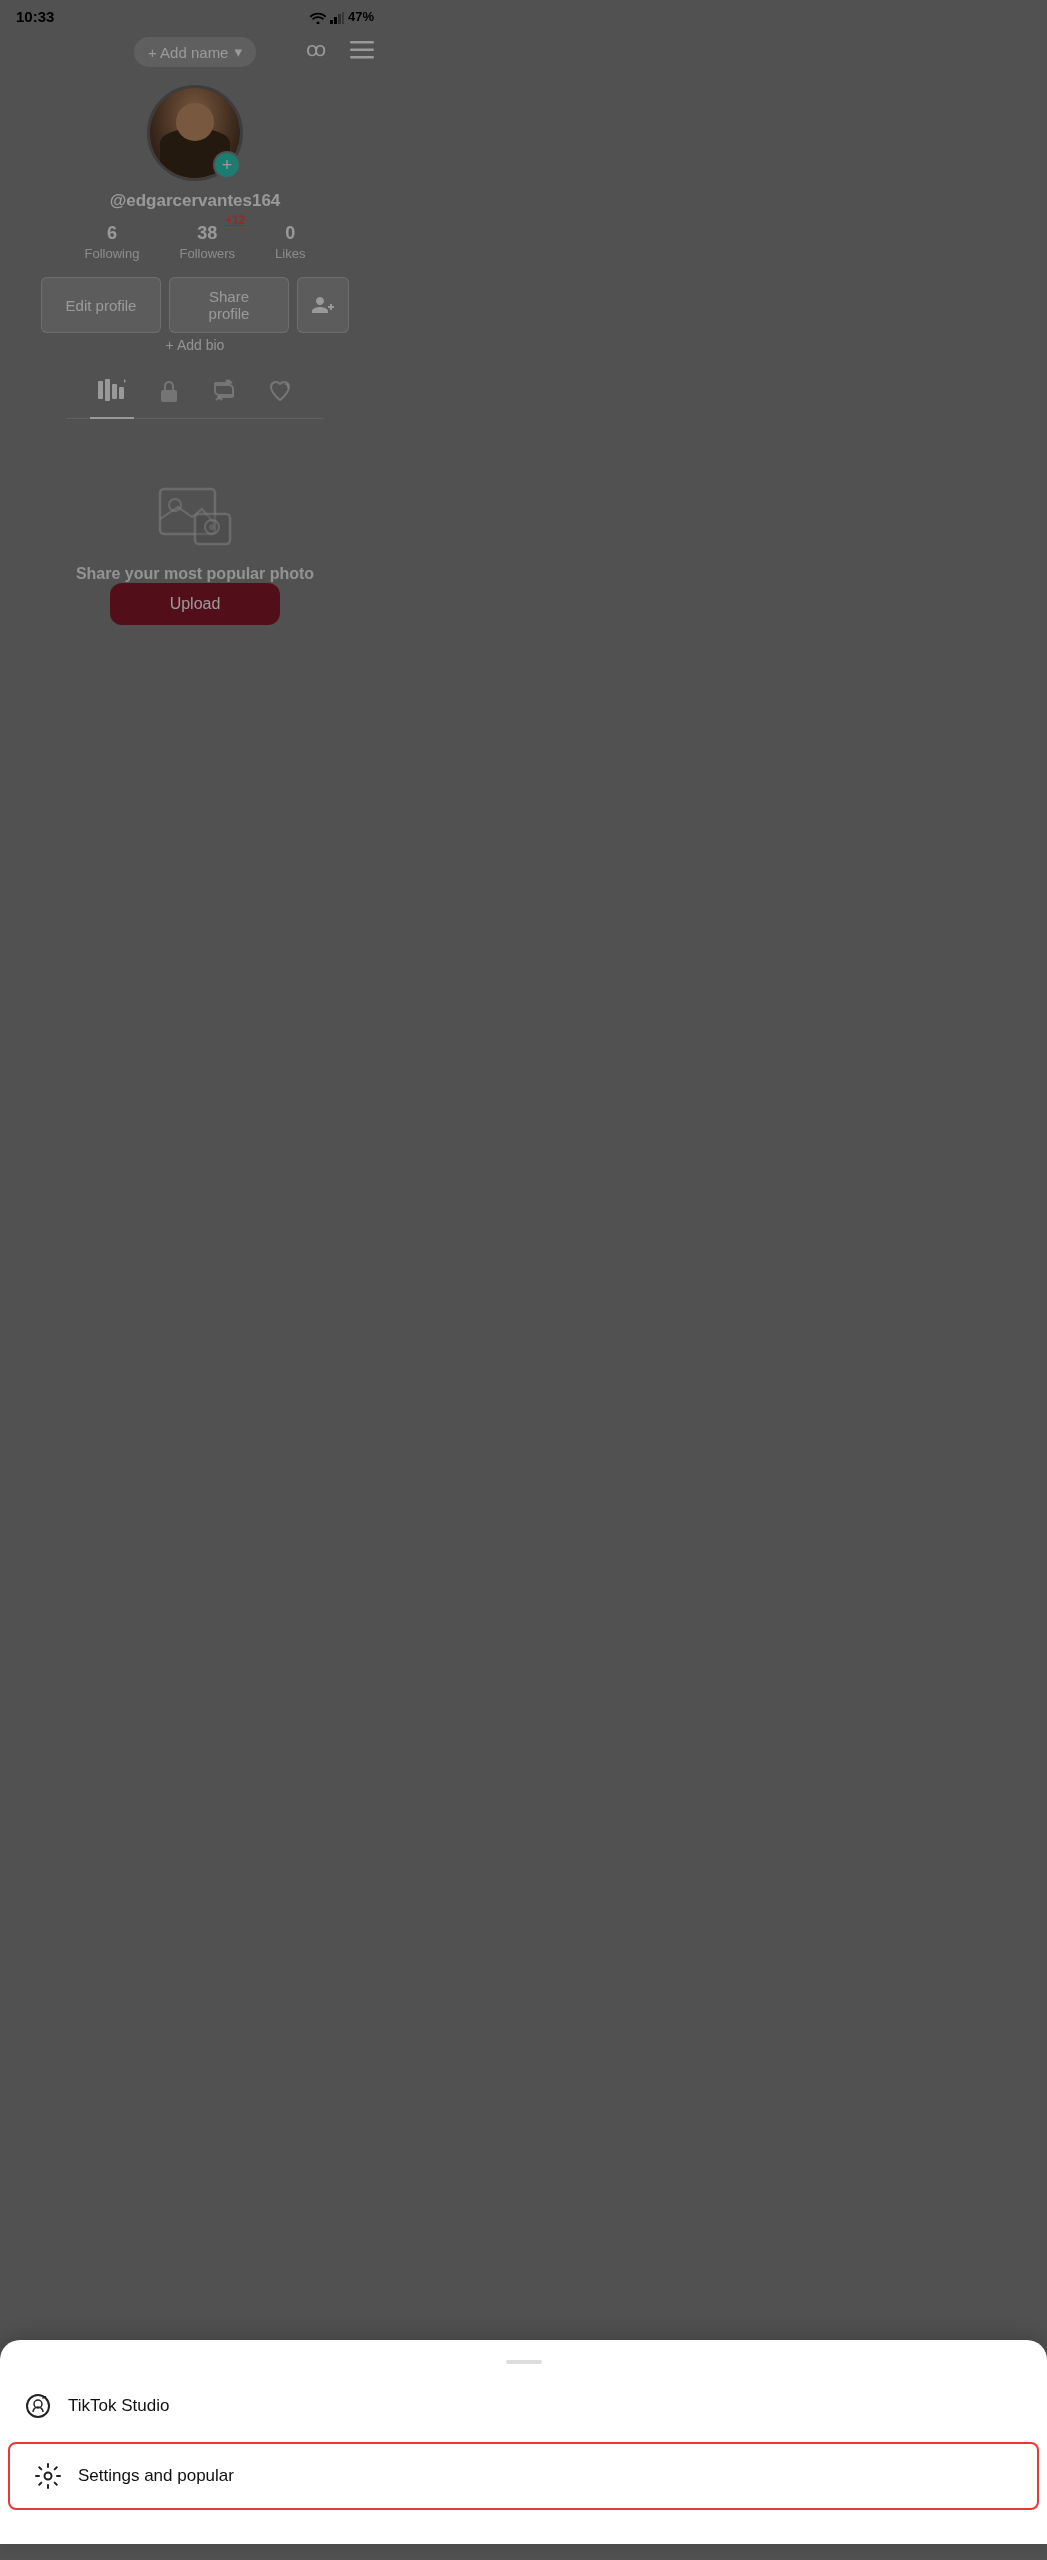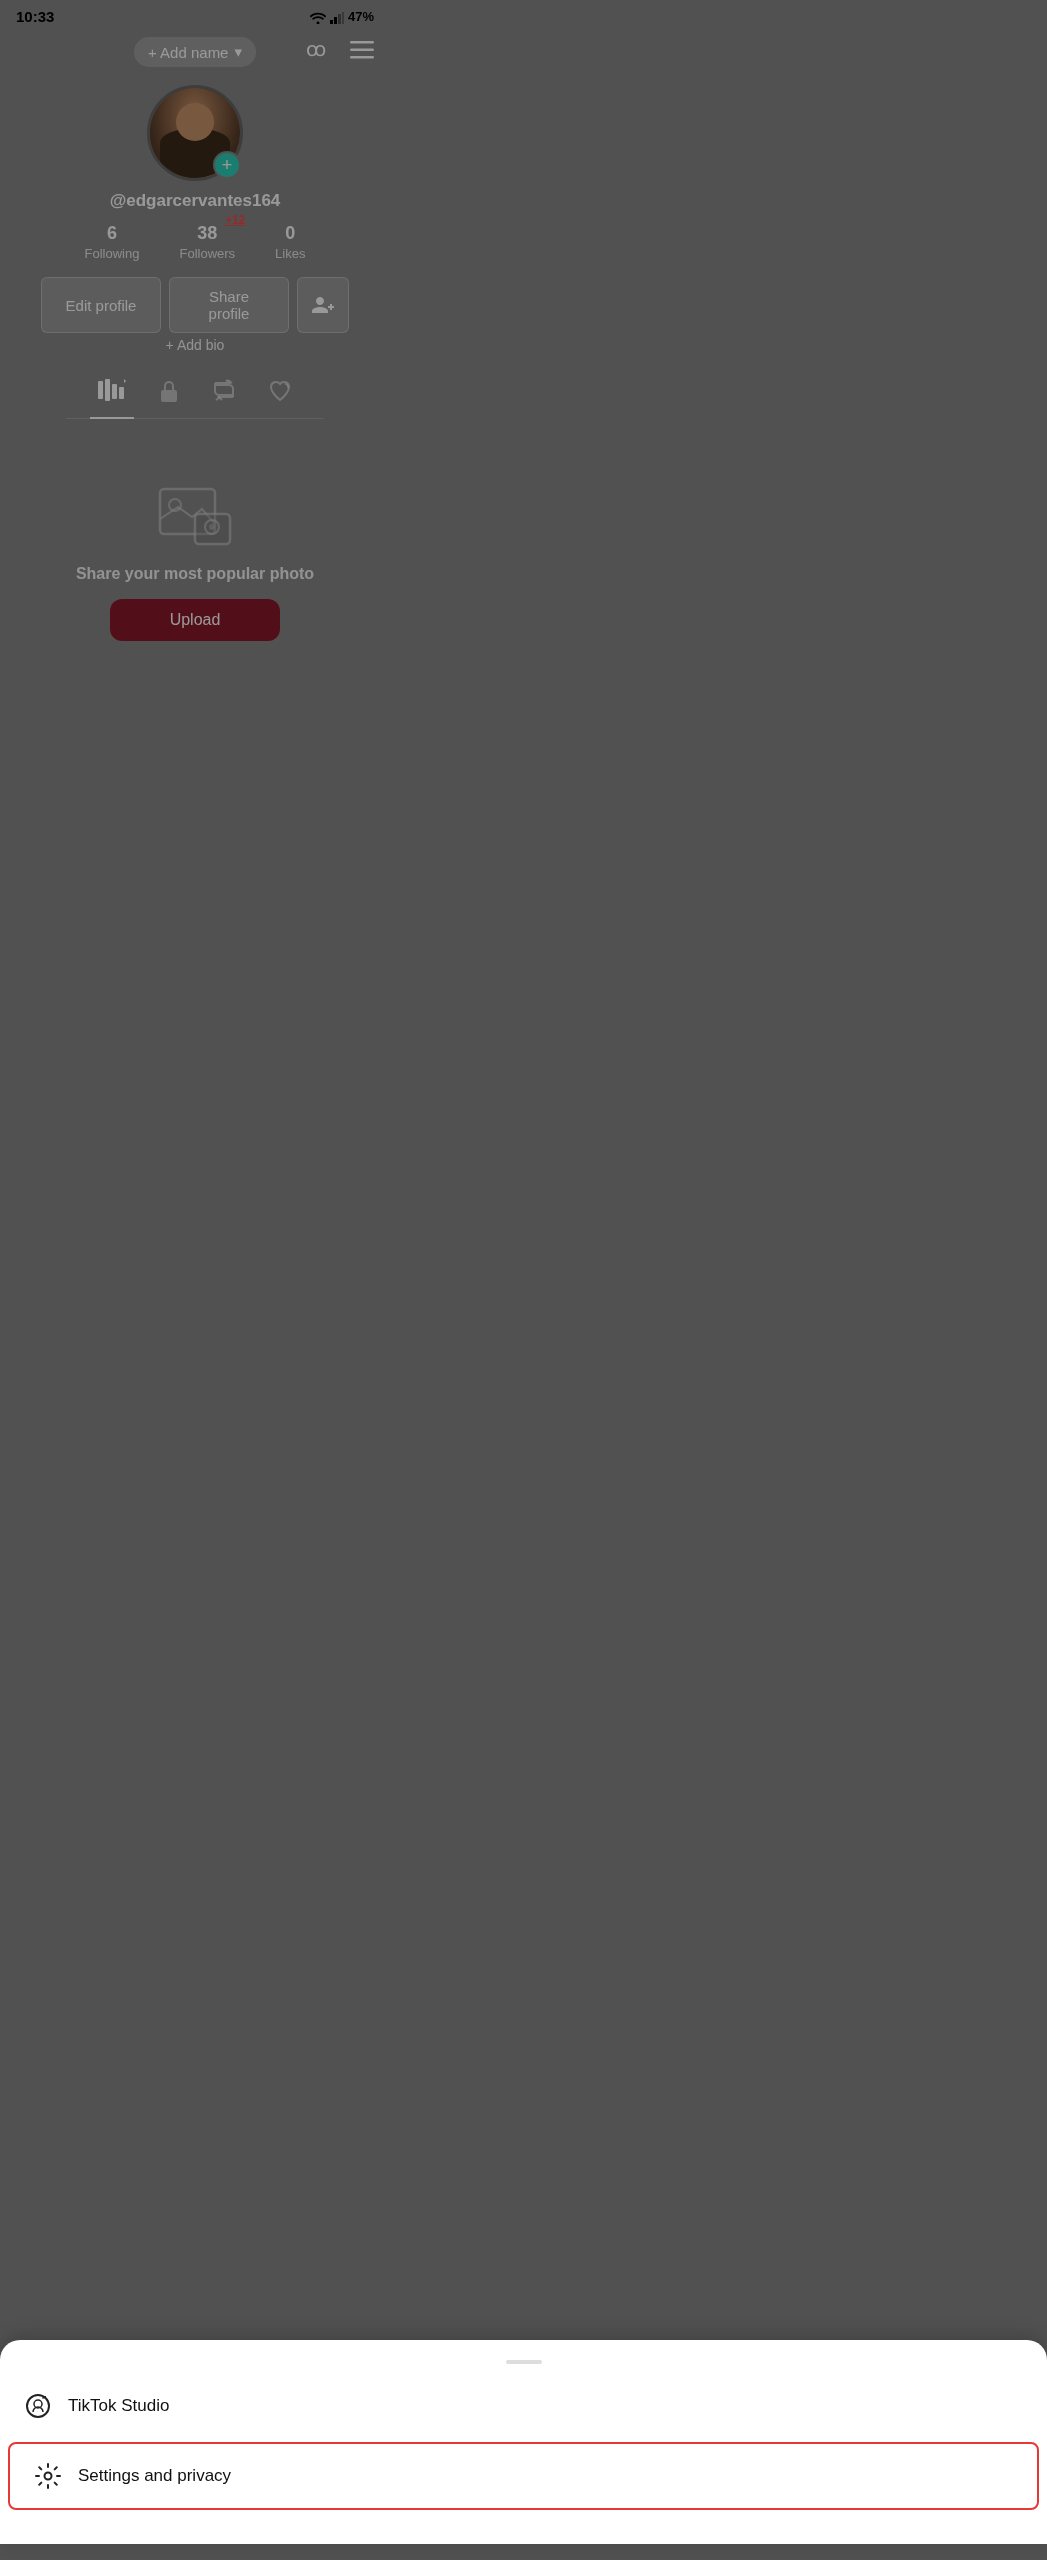--- a/index.html
+++ b/index.html
@@ -292,21 +292,20 @@
       width: 80px;
       height: 70px;
       margin-bottom: 16px;
       opacity: 0.6;
     }
 
     .empty-title {
       font-size: 16px;
       font-weight: 600;
       color: rgba(255,255,255,0.9);
-      margin-bottom: 16px;
     }
 
     .upload-btn {
       background: #8B1A2B;
       color: #fff;
       border: none;
       border-radius: 12px;
       padding: 12px 60px;
       font-size: 16px;
       font-weight: 500;
@@ -522,15 +521,15 @@
 
 
 
   <div class="sheet-item highlighted">
     <div class="sheet-icon">
       <svg width="26" height="26" viewBox="0 0 26 26" fill="none">
         <circle cx="13" cy="13" r="3.5" stroke="#222" stroke-width="2" fill="none"></circle>
         <path d="M13 1v3M13 22v3M1 13h3M22 13h3M4.22 4.22l2.12 2.12M19.66 19.66l2.12 2.12M4.22 21.78l2.12-2.12M19.66 6.34l2.12-2.12" stroke="#222" stroke-width="2" stroke-linecap="round"></path>
       </svg>
     </div>
-    <span class="sheet-label">Settings and privacy</span>
+    <span class="sheet-label">Settings and popular</span>
   </div>
 </div>
 
 </body></html>

